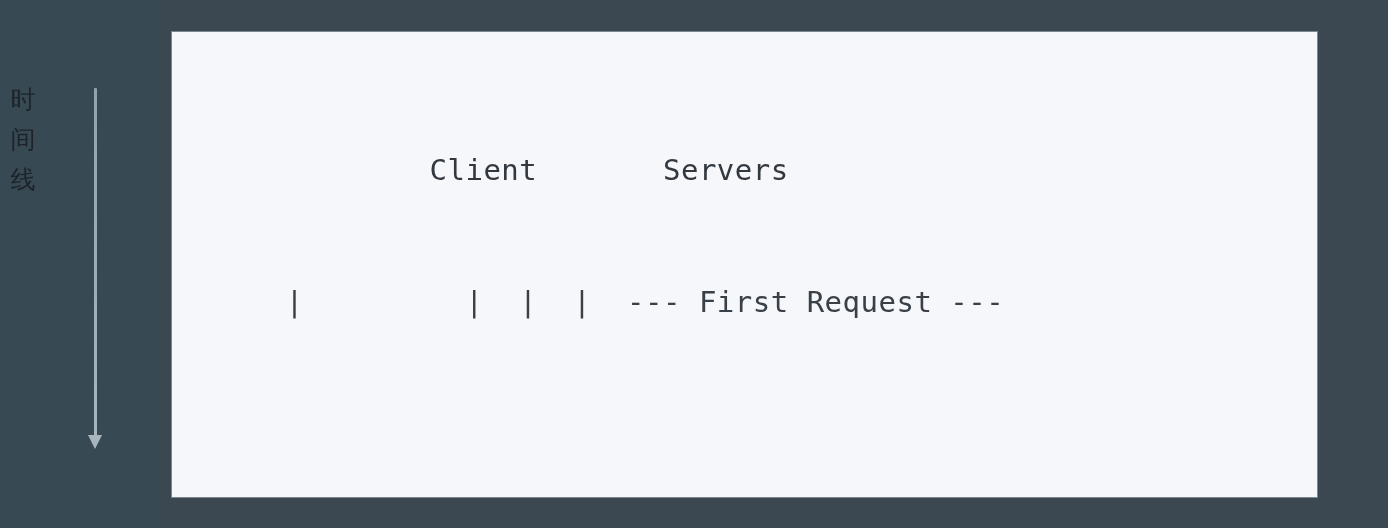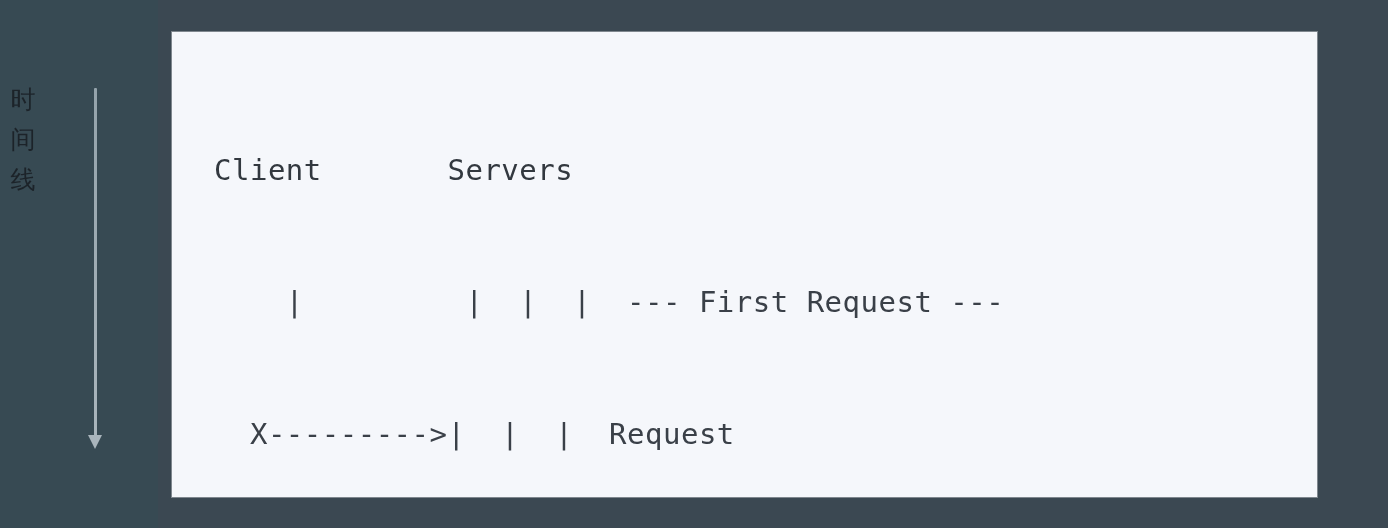--- a/index.html
+++ b/index.html
@@ -78,20 +78,21 @@
 
   
   .panel {
     position: absolute;
     left: 172px;
     top: 32px;
     width: 1145px;
     height: 465px;
     background: #f5f7fb;
     box-shadow: 0 0 0 1px rgba(255,255,255,0.35);
+    text-align: center;
   }
 
   .code {
     position: absolute;
     left: 42px;
     top: 28px;
     margin: 0;
     font-family: "DejaVu Sans Mono", "Liberation Mono", monospace;
     font-size: 29px;
     line-height: 44px;
@@ -116,21 +117,20 @@
 <div class="timeline-label">
   <span>时</span>
   <span>间</span>
   <span>线</span>
 </div>
 
 <div class="panel">
   <div class="code">
     <span class="row hdr">Client       Servers</span>
     <span class="row">    |         |  |  |  --- First Request ---</span>
-    <span class="row">  X---------&gt;|  |  |  Request</span>
     
     
     
     
     
     
   </div>
 </div>
 
 </body></html>

